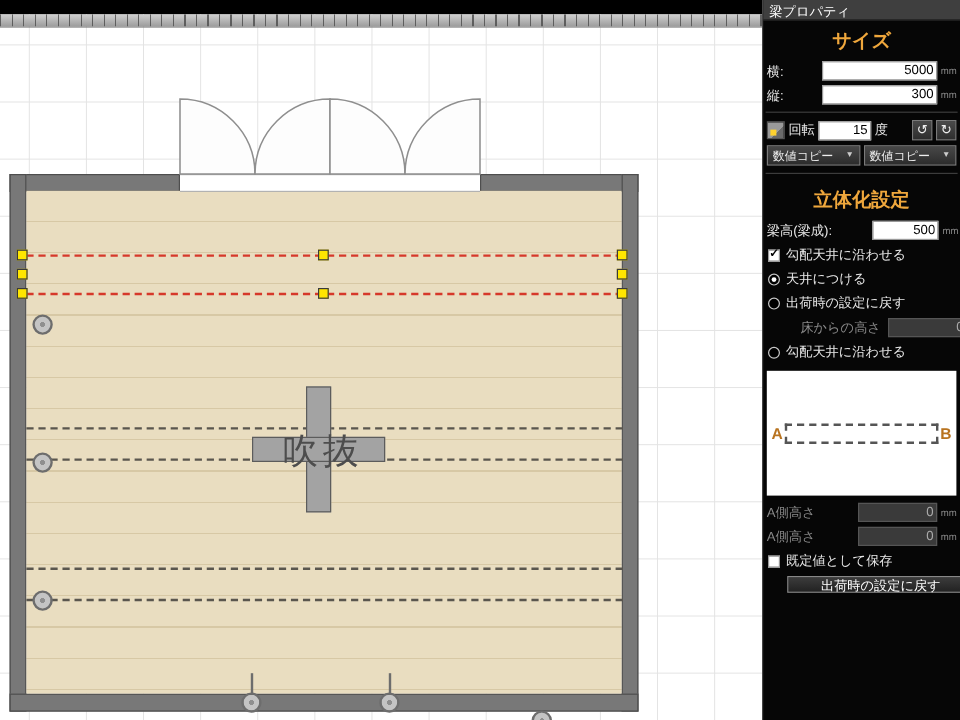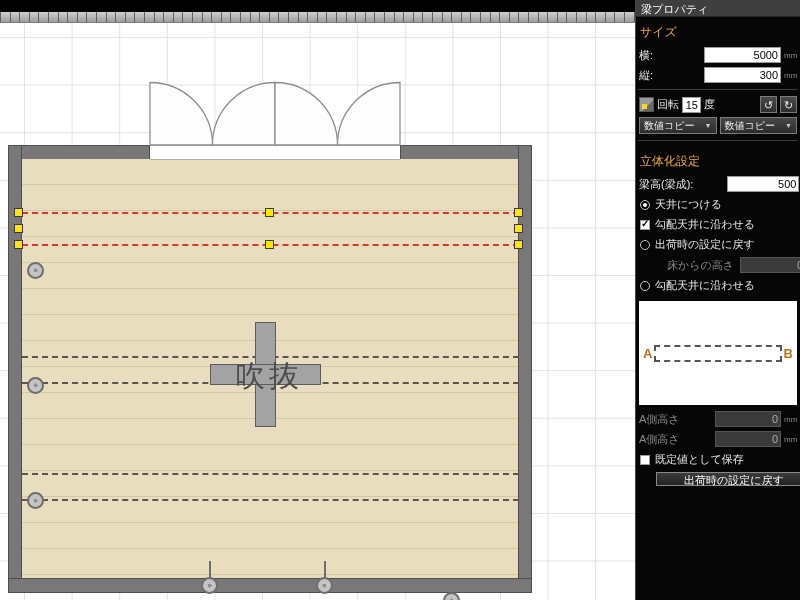--- a/index.html
+++ b/index.html
@@ -49,28 +49,28 @@
   }
 
   
   #panel {
     position: absolute; left: 635px; top: 0; width: 165px; height: 600px;
     background: #060606; border-left: 1px solid #444;
     color: #e8e8e8; font-size: 11px;
   }
   .titlebar { height: 17px; background: #3f3f3f; border-bottom: 1px solid #222;
     padding: 2px 5px; font-size: 11px; color: #fff; }
-  .section-h { color: #efa73c; font-size: 12px; font-weight: normal; padding: 7px 4px 3px; }
+  .section-h { color: #efa73c; font-size: 16px; font-weight: bold; padding: 7px 4px 3px; text-align: center; }
   .prow { display: flex; align-items: center; padding: 1px 3px; margin: 2px 0; gap: 3px; }
   .plabel { white-space: nowrap; }
   .spacer { flex: 1; }
   .num { background: #fff; border: 1px solid #999; height: 16px; font-size: 11px;
     text-align: right; padding: 0 2px; color: #000; font-family: "Liberation Sans", sans-serif; }
   .num.dis { background: #3a3a3a; border-color: #555; color: #aaa; }
-  .w100 { width: 77px; } .w55 { width: 72px; margin-left: 28px; } .w30 { width: 19px; } .w70 { width: 66px; }
+  .w100 { width: 96px; } .w55 { width: 55px; margin-left: 28px; } .w30 { width: 44px; } .w70 { width: 66px; }
   .unit { color: #8a8a8a; font-size: 8px; width: 13px; }
   .sep { height: 1px; background: #3c3c3c; margin: 5px 2px; }
   .tool-icon { width: 15px; height: 15px; min-width: 15px; border: 1px solid #555;
     background: linear-gradient(135deg, #9a9a9a 0 60%, #6a6a6a 60%); position: relative; }
   .tool-icon::after { content: ""; position: absolute; left: 2px; bottom: 2px;
     width: 5px; height: 5px; background: #ffd22e; }
   .mini-btn { width: 17px; height: 17px; background: linear-gradient(#4a4a4a, #2e2e2e);
     border: 1px solid #7a7a7a; color: #eee; font-size: 11px; line-height: 14px;
     text-align: center; padding: 0; cursor: pointer; }
   .drop-btn { flex: 1; height: 17px; background: linear-gradient(#484848, #2c2c2c);
@@ -195,26 +195,26 @@
   <div class="section-h">立体化設定</div>
 
   <div class="prow">
     <span class="plabel">梁高(梁成):</span>
     <span class="spacer"></span>
     <input class="num w55" value="500" style="">
     <span class="unit">mm</span>
   </div>
 
   <div class="orow">
+    <span class="check on"></span>
+    <span>勾配天井に沿わせる</span>
+  </div>
+  <div class="orow">
     <span class="radio sel"></span>
     <span>天井につける</span>
-  </div>
-  <div class="orow">
-    <span class="check on"></span>
-    <span>勾配天井に沿わせる</span>
   </div>
   <div class="orow">
     <span class="radio"></span>
     <span>出荷時の設定に戻す</span>
   </div>
   <div class="prow indent">
     <span class="plabel gray">床からの高さ</span>
     <span class="spacer"></span>
     <input class="num dis w70" disabled="" value="0" style="">
     <span class="unit">mm</span>

